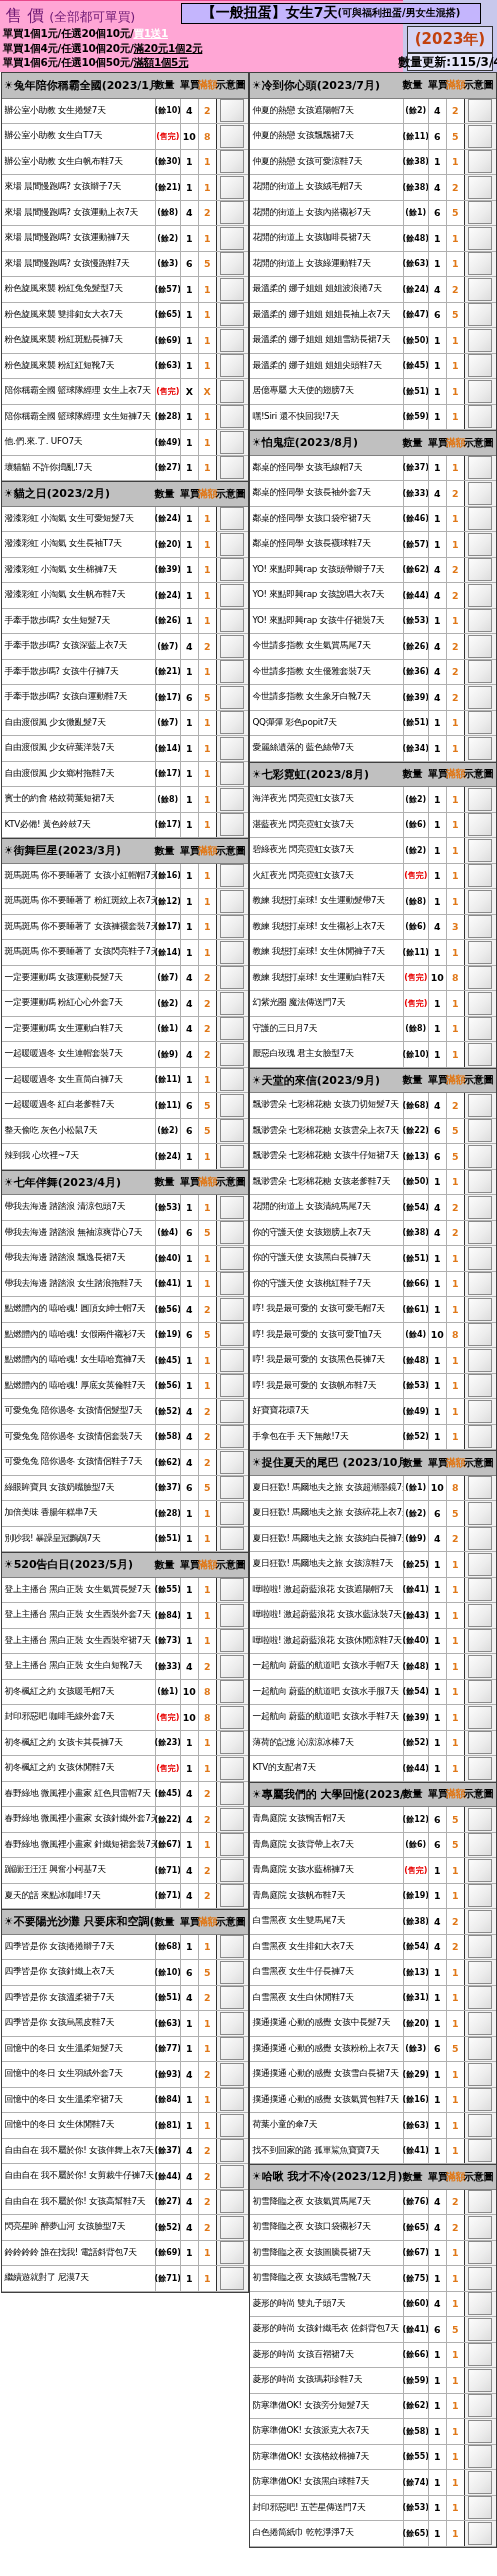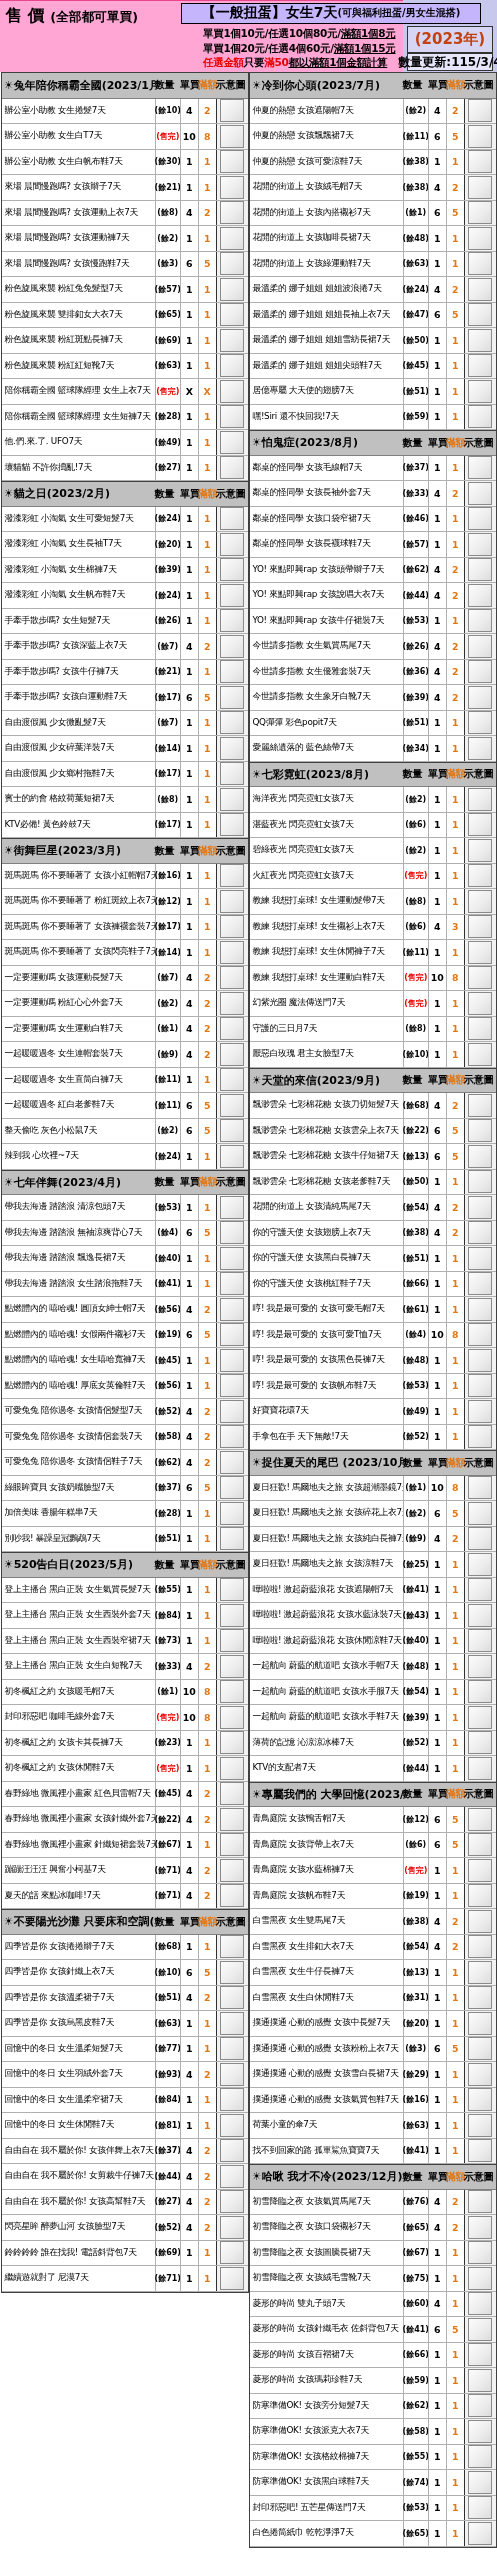--- a/index.html
+++ b/index.html
@@ -1,20 +1,20 @@
 <!DOCTYPE html>
 <html style="font-size:8.8px"><head>
 <meta charset="utf-8">
 <style>
   html,body{margin:0;padding:0;}
   body{width:497px;height:2576px;overflow:hidden;background:#ffffff;font-family:"DejaVu Sans",sans-serif;position:relative;}
   .hdr{position:absolute;left:0;top:0;width:497px;height:72px;}
   .hdr-pink{position:absolute;left:0;top:0;width:403px;height:72px;background:#ffa6d5;border-top:1.7px solid #e8488a;box-sizing:border-box;}
   .hdr-lav{position:absolute;left:403px;top:0;width:94px;height:72px;background:#c8c8ec;}
-  .sale-title{position:absolute;left:5.5px;top:4.4px;width:182px;font-weight:bold;color:#000000;white-space:nowrap;font-size:16.6px;}
+  .sale-title{position:absolute;left:5.5px;top:4.4px;width:182px;font-weight:normal;color:#701a75;white-space:nowrap;font-size:16.6px;}
   .sale-title .sale-note{font-size:12.7px;}
   .lines{position:absolute;display:flex;flex-direction:column;justify-content:space-between;}
   #left-lines{left:2.8px;top:26px;width:199px;height:43px;}
   #center-lines{left:203px;top:26px;width:199px;height:43px;}
   .pline{font-size:10.5px;font-weight:bold;color:#000;white-space:nowrap;letter-spacing:-0.3px;}
   .pline .u{text-decoration:underline;}
   .pline .w{color:#ffffff;text-decoration:underline;}
   .pline .r{color:#e80000;}
   .gacha-box{position:absolute;left:181px;top:2.8px;width:300px;height:21px;background:#c4b5fd;border:1.1px solid #000;box-sizing:border-box;display:flex;align-items:center;justify-content:center;white-space:nowrap;}
   .gacha-title{font-size:14px;font-weight:bold;color:#000;}
@@ -39,24 +39,24 @@
   .full{font-size:9.4px;font-weight:bold;color:#e07818;border-left:0.6px solid #b0b0b0;}
   .imgc{border-left:1.1px solid #303030;background:#f2f2f2;}
   .thumb{width:24px;height:23px;background:linear-gradient(135deg,#fdfdfd 0%,#ececec 60%,#dcdcdc 100%);border:0.6px solid #8a8a8a;box-sizing:border-box;}
 </style>
 </head>
 <body>
 
 <div class="hdr">
   <div class="hdr-pink">
     <div class="sale-title"><span>售 價</span> <span class="sale-note">(全部都可單買)</span></div>
-    <div class="lines" id="center-lines">
-        <div class="pline"><span class="p">單買1個10元/任選10個80元/</span><span class="u">滿額1個8元</span></div>
-        <div class="pline"><span class="p">單買1個20元/任選4個60元/</span><span class="u">滿額1個15元</span></div>
-        <div class="pline"><span class="r">任選金額</span><span class="p">只要</span><span class="r">滿50</span><span class="u">都以滿額1個金額計算</span></div>
+    <div class="lines" id="left-lines">
+        <div class="pline"><span class="p">單買1個1元/任選20個10元/</span><span class="w">買1送1</span></div>
+        <div class="pline"><span class="p">單買1個4元/任選10個20元/</span><span class="u">滿20元1個2元</span></div>
+        <div class="pline"><span class="p">單買1個6元/任選10個50元/</span><span class="u">滿額1個5元</span></div>
       </div>
   </div>
   <div class="hdr-lav"></div>
   <div class="gacha-box">
     <span class="gacha-title">【一般扭蛋】女生7天</span>
       <span class="gacha-note"> (可與福利扭蛋/男女生混搭)</span>
   </div>
   <div class="year-box">(2023年)</div>
   <div class="update-box">數量更新:115/3/4</div>
 </div>

